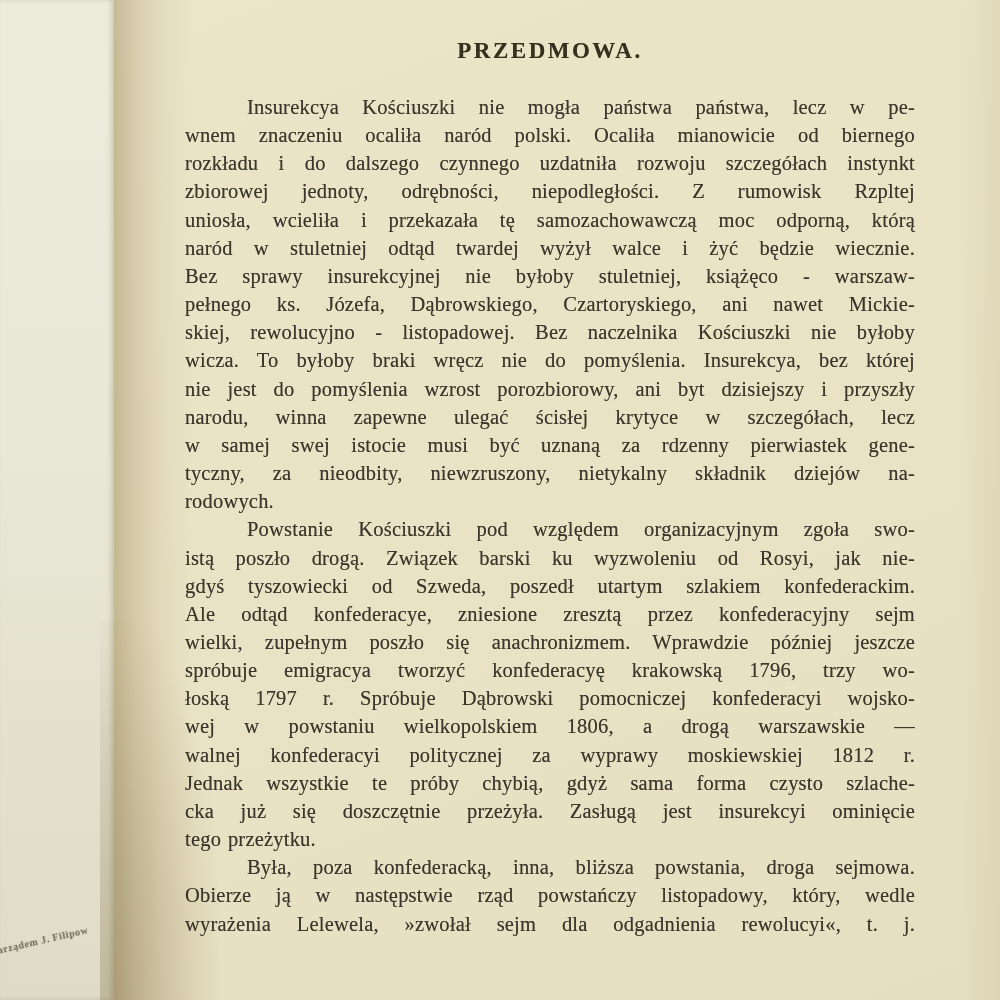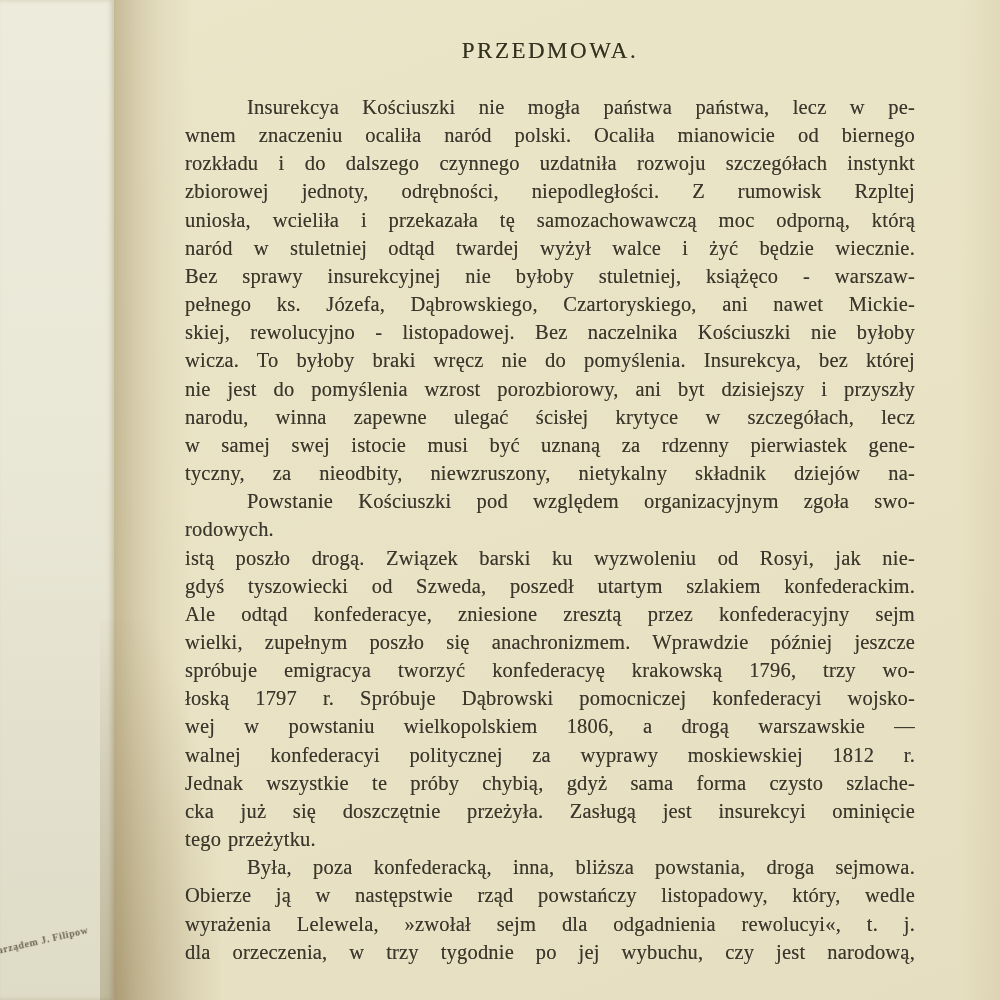--- a/index.html
+++ b/index.html
@@ -55,21 +55,21 @@
   .content {
     position: absolute;
     left: 185px;
     top: 38px;
     width: 730px;
     color: #3a362b;
   }
   .title {
     text-align: center;
     font-size: 23px;
-    font-weight: normal;
+    font-weight: bold;
     letter-spacing: 2.5px;
     color: #35311f;
     text-shadow: 0 0 0.5px rgba(53,49,31,0.55);
   }
   .text-block {
     position: absolute;
     left: 0;
     top: 55px;   
     width: 730px;
   }
@@ -127,32 +127,31 @@
         <div class="line">uniosła, wcieliła i przekazała tę samozachowawczą moc odporną, którą</div>
         <div class="line">naród w stuletniej odtąd twardej wyżył walce i żyć będzie wiecznie.</div>
         <div class="line">Bez sprawy insurekcyjnej nie byłoby stuletniej, książęco - warszaw-</div>
         <div class="line">pełnego ks. Józefa, Dąbrowskiego, Czartoryskiego, ani nawet Mickie-</div>
         <div class="line">skiej, rewolucyjno - listopadowej. Bez naczelnika Kościuszki nie byłoby</div>
         <div class="line">wicza. To byłoby braki wręcz nie do pomyślenia. Insurekcya, bez której</div>
         <div class="line">nie jest do pomyślenia wzrost porozbiorowy, ani byt dzisiejszy i przyszły</div>
         <div class="line">narodu, winna zapewne ulegać ścisłej krytyce w szczegółach, lecz</div>
         <div class="line">w samej swej istocie musi być uznaną za rdzenny pierwiastek gene-</div>
         <div class="line">tyczny, za nieodbity, niewzruszony, nietykalny składnik dziejów na-</div>
+        <div class="line end">rodowych.</div>
         <div class="line indent">Powstanie Kościuszki pod względem organizacyjnym zgoła swo-</div>
-        <div class="line end">rodowych.</div>
         <div class="line">istą poszło drogą. Związek barski ku wyzwoleniu od Rosyi, jak nie-</div>
         <div class="line">gdyś tyszowiecki od Szweda, poszedł utartym szlakiem konfederackim.</div>
         <div class="line">Ale odtąd konfederacye, zniesione zresztą przez konfederacyjny sejm</div>
         <div class="line">wielki, zupełnym poszło się anachronizmem. Wprawdzie później jeszcze</div>
         <div class="line">spróbuje emigracya tworzyć konfederacyę krakowską 1796, trzy wo-</div>
         <div class="line">łoską 1797 r. Spróbuje Dąbrowski pomocniczej konfederacyi wojsko-</div>
         <div class="line">wej w powstaniu wielkopolskiem 1806, a drogą warszawskie —</div>
         <div class="line">walnej konfederacyi politycznej za wyprawy moskiewskiej 1812 r.</div>
         <div class="line">Jednak wszystkie te próby chybią, gdyż sama forma czysto szlache-</div>
         <div class="line">cka już się doszczętnie przeżyła. Zasługą jest insurekcyi ominięcie</div>
         <div class="line end">tego przeżytku.</div>
         <div class="line indent">Była, poza konfederacką, inna, bliższa powstania, droga sejmowa.</div>
         <div class="line">Obierze ją w następstwie rząd powstańczy listopadowy, który, wedle</div>
         <div class="line">wyrażenia Lelewela, »zwołał sejm dla odgadnienia rewolucyi«, t. j.</div>
-        <div class="line">dla orzeczenia, w trzy tygodnie po jej wybuchu, czy jest narodową,</div>
       </div>
   </div>
 </div>
 
 </body></html>

